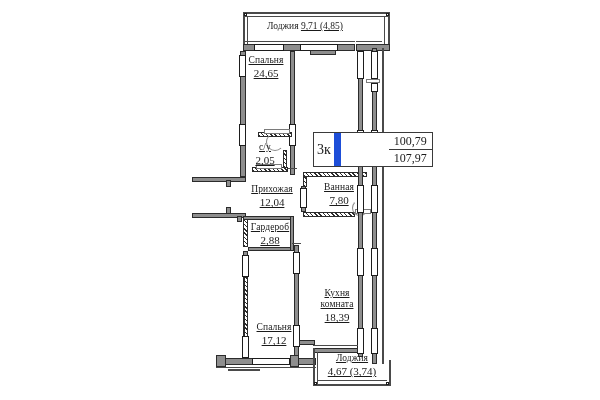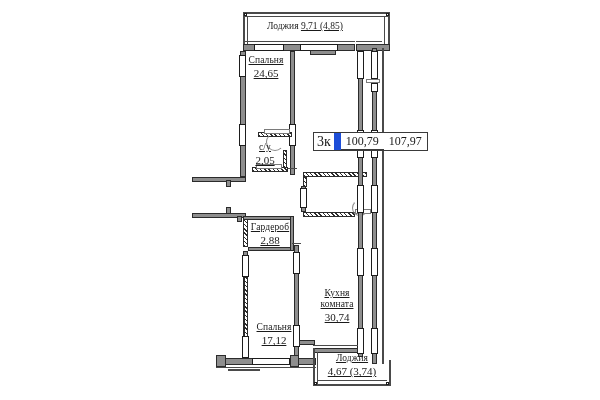--- a/index.html
+++ b/index.html
@@ -36,21 +36,21 @@
 
   
   .logtop{position:absolute;font-size:9.5px;white-space:nowrap;}
   .logtop .u{text-decoration:underline;}
 
   
   #infobox{position:absolute;display:flex;align-items:stretch;
       border:1px solid #3a3a3a;background:#fff;box-sizing:border-box;}
   #infobox .k{display:flex;align-items:center;justify-content:center;
       padding:0 3px;font-size:14px;border-right:7px solid #1d4ed8;}
-  #infobox .vals{display:flex;flex-direction:row;}
+  #infobox .vals{display:flex;flex-direction:column;margin-left:48px;}
   #infobox .vals div{padding:0 5px;font-size:12px;text-align:center;line-height:1.35;}
   #infobox .vals div:first-child{border-bottom:1px solid #3a3a3a;}
 </style>
 </head>
 <body>
 
 <div id="plan">
 
   <div class="ln" style="left:243px;top:12px;width:147px;height:1.5px;"></div>
   <div class="ln" style="left:243px;top:16px;width:147px;height:1px;"></div>
@@ -100,49 +100,57 @@
   <div class="hatchv" style="left:283px;top:150px;width:4px;height:18px;"></div>
   <div class="swing" style="left:264px;top:129px;width:26px;height:5px;"></div>
   <div class="swing" style="left:256px;top:164px;width:26px;height:5px;"></div>
   <div class="arc" style="left:266px;top:133px;width:16px;height:16px;"></div>
 
   <div class="lab" style="left:248px;top:142px;width:34px;">
     <span class="nm">с/у</span>
     <span class="ar">2,05</span>
   </div>
 
+  <div class="lab" style="left:243px;top:184px;width:58px;">
+    <span class="nm">Прихожая</span>
+    <span class="ar">12,04</span>
+  </div>
 
   <div class="hatchv" style="left:243px;top:219px;width:5px;height:28px;"></div>
   <div class="w" style="left:243px;top:216px;width:50px;height:4px;"></div>
   <div class="w" style="left:248px;top:247px;width:46px;height:4px;"></div>
   <div class="w" style="left:290px;top:216px;width:4px;height:35px;"></div>
 
   <div class="lab" style="left:247px;top:222px;width:46px;">
     <span class="nm">Гардероб</span>
     <span class="ar">2,88</span>
   </div>
 
   <div class="hatch" style="left:303px;top:172px;width:64px;height:5px;"></div>
   <div class="hatchv" style="left:303px;top:177px;width:4px;height:10px;"></div>
   <div class="hatch" style="left:303px;top:212px;width:52px;height:5px;"></div>
   <div class="w" style="left:301px;top:186px;width:5px;height:26px;"></div>
   <div class="win" style="left:299.5px;top:188px;width:7.5px;height:20px;"></div>
   <div class="swing" style="left:355px;top:209px;width:16px;height:5px;"></div>
   <div class="arc" style="left:352px;top:200px;width:14px;height:14px;"></div>
 
+  <div class="lab" style="left:313px;top:182px;width:52px;">
+    <span class="nm">Ванная</span>
+    <span class="ar">7,80</span>
+  </div>
 
   <div class="w" style="left:294px;top:245px;width:5px;height:112px;"></div>
   <div class="win" style="left:292.5px;top:252px;width:7.5px;height:22px;"></div>
   <div class="win" style="left:292.5px;top:325px;width:7.5px;height:22px;"></div>
   <div class="ln" style="left:292px;top:243px;width:9px;height:1px;"></div>
 
   <div class="lab" style="left:305px;top:288px;width:64px;">
     <span class="nm">Кухня</span>
     <span class="nm">комната</span>
-    <span class="ar">30,74</span>
+    <span class="ar">18,39</span>
   </div>
 
   <div class="w" style="left:243px;top:251px;width:5px;height:114px;"></div>
   <div class="hatchv" style="left:243.5px;top:262px;width:4px;height:80px;"></div>
   <div class="win" style="left:241.5px;top:255px;width:7.5px;height:22px;"></div>
   <div class="win" style="left:241.5px;top:336px;width:7.5px;height:22px;"></div>
 
   <div class="lab" style="left:248px;top:322px;width:52px;">
     <span class="nm">Спальня</span>
     <span class="ar">17,12</span>

